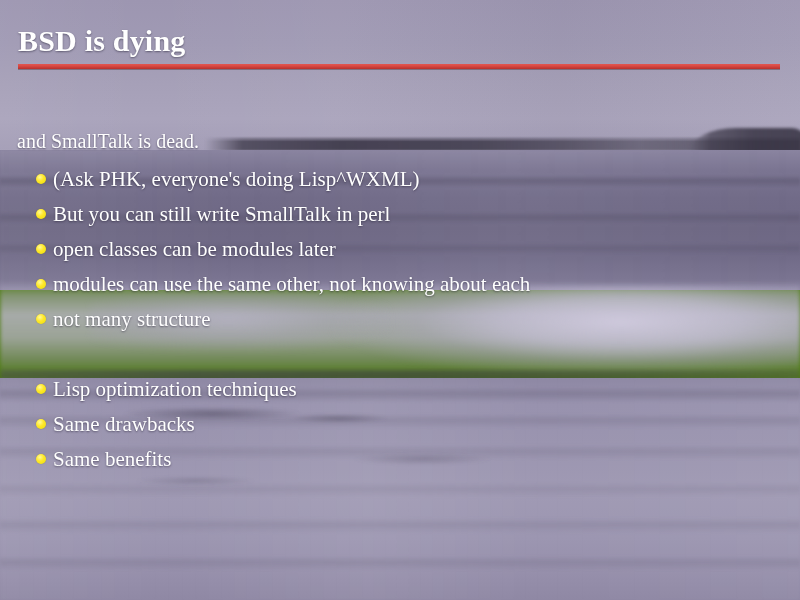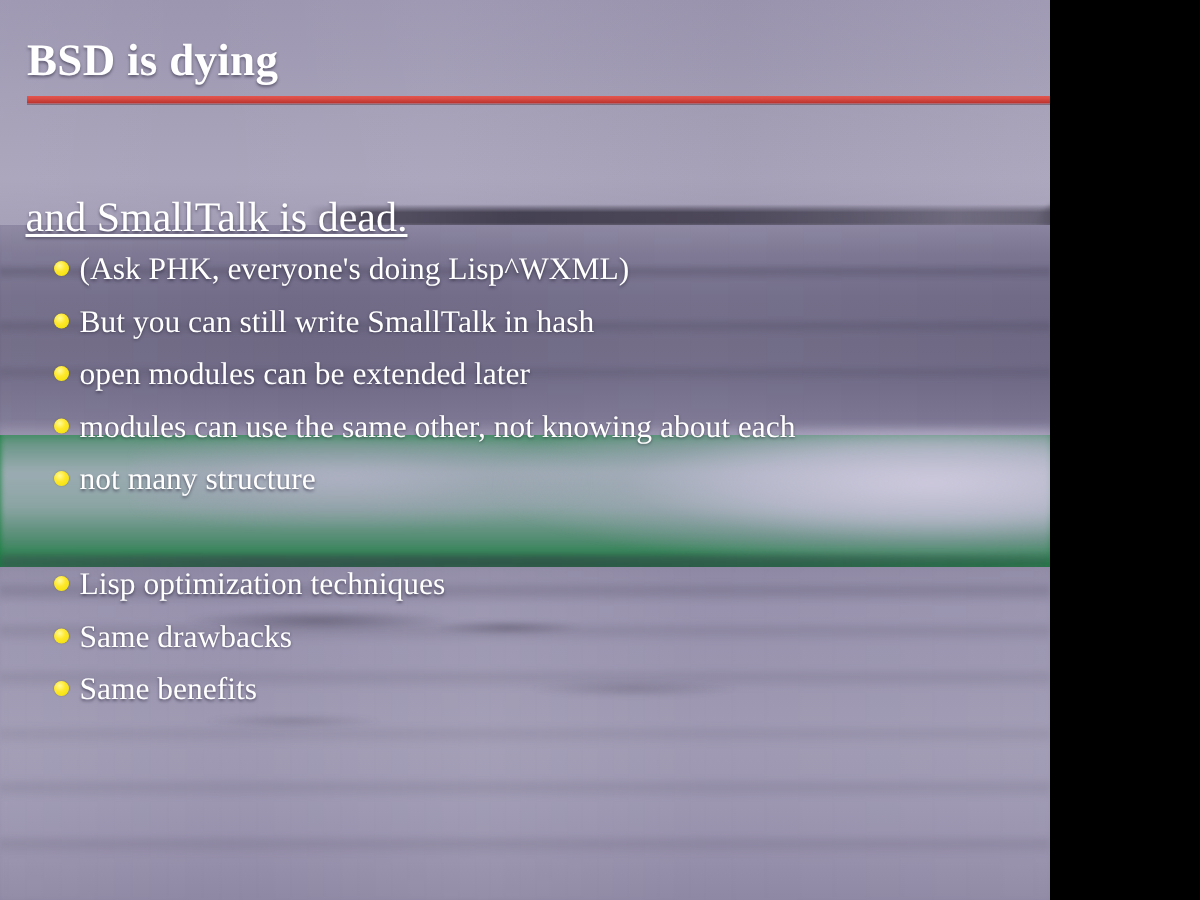--- a/index.html
+++ b/index.html
@@ -4,25 +4,25 @@
 <title>BSD is dying</title>
 <style>
   html, body {
     margin: 0;
     padding: 0;
     background: #000;
   }
 
   #slide {
     position: relative;
-    width: 700px;
+    width: 800px;
     height: 600px;
     overflow: hidden;
     font-family: "Liberation Serif", "DejaVu Serif", serif;
-    background: #15803d;
+    background: #4d7c0f;
   }
 
   
   .bg-layer { position: absolute; left: 0; width: 100%; pointer-events: none; }
 
   
   .bg-sky {
     top: 0; height: 152px;
     background: linear-gradient(to bottom,
         #9d96b1 0%,
@@ -203,25 +203,24 @@
     position: absolute;
     left: 0;
     top: 130px;
     width: 800px;
   }
 
   .lead-line {
     position: absolute;
     left: 17px;
     top: 0;
-    font-size: 28px;
+    font-size: 20px;
     color: #ffffff;
     text-shadow: 0 1px 2px rgba(45,40,62,0.60);
     white-space: nowrap;
-    text-decoration: underline;
   }
 
   .bullets {
     position: absolute;
     left: 0;
     top: 32px;
     width: 800px;
     list-style: none;
     margin: 0;
     padding: 0;
@@ -283,25 +282,25 @@
 
       <div class="lead-line">and SmallTalk is dead.</div>
 
       <ul class="bullets" id="bullet-list">
           <li class="bullet-row">
             <span class="bullet-dot"></span>
             <span class="bullet-text">(Ask PHK, everyone's doing Lisp^WXML)</span>
           </li>
           <li class="bullet-row">
             <span class="bullet-dot"></span>
-            <span class="bullet-text">But you can still write SmallTalk in hash</span>
-          </li>
-          <li class="bullet-row">
-            <span class="bullet-dot"></span>
-            <span class="bullet-text">open modules can be extended later</span>
+            <span class="bullet-text">But you can still write SmallTalk in perl</span>
+          </li>
+          <li class="bullet-row">
+            <span class="bullet-dot"></span>
+            <span class="bullet-text">open classes can be modules later</span>
           </li>
           <li class="bullet-row">
             <span class="bullet-dot"></span>
             <span class="bullet-text">modules can use the same other, not knowing about each</span>
           </li>
           <li class="bullet-row">
             <span class="bullet-dot"></span>
             <span class="bullet-text">not many structure</span>
           </li>
           <li class="bullet-row spacer">

